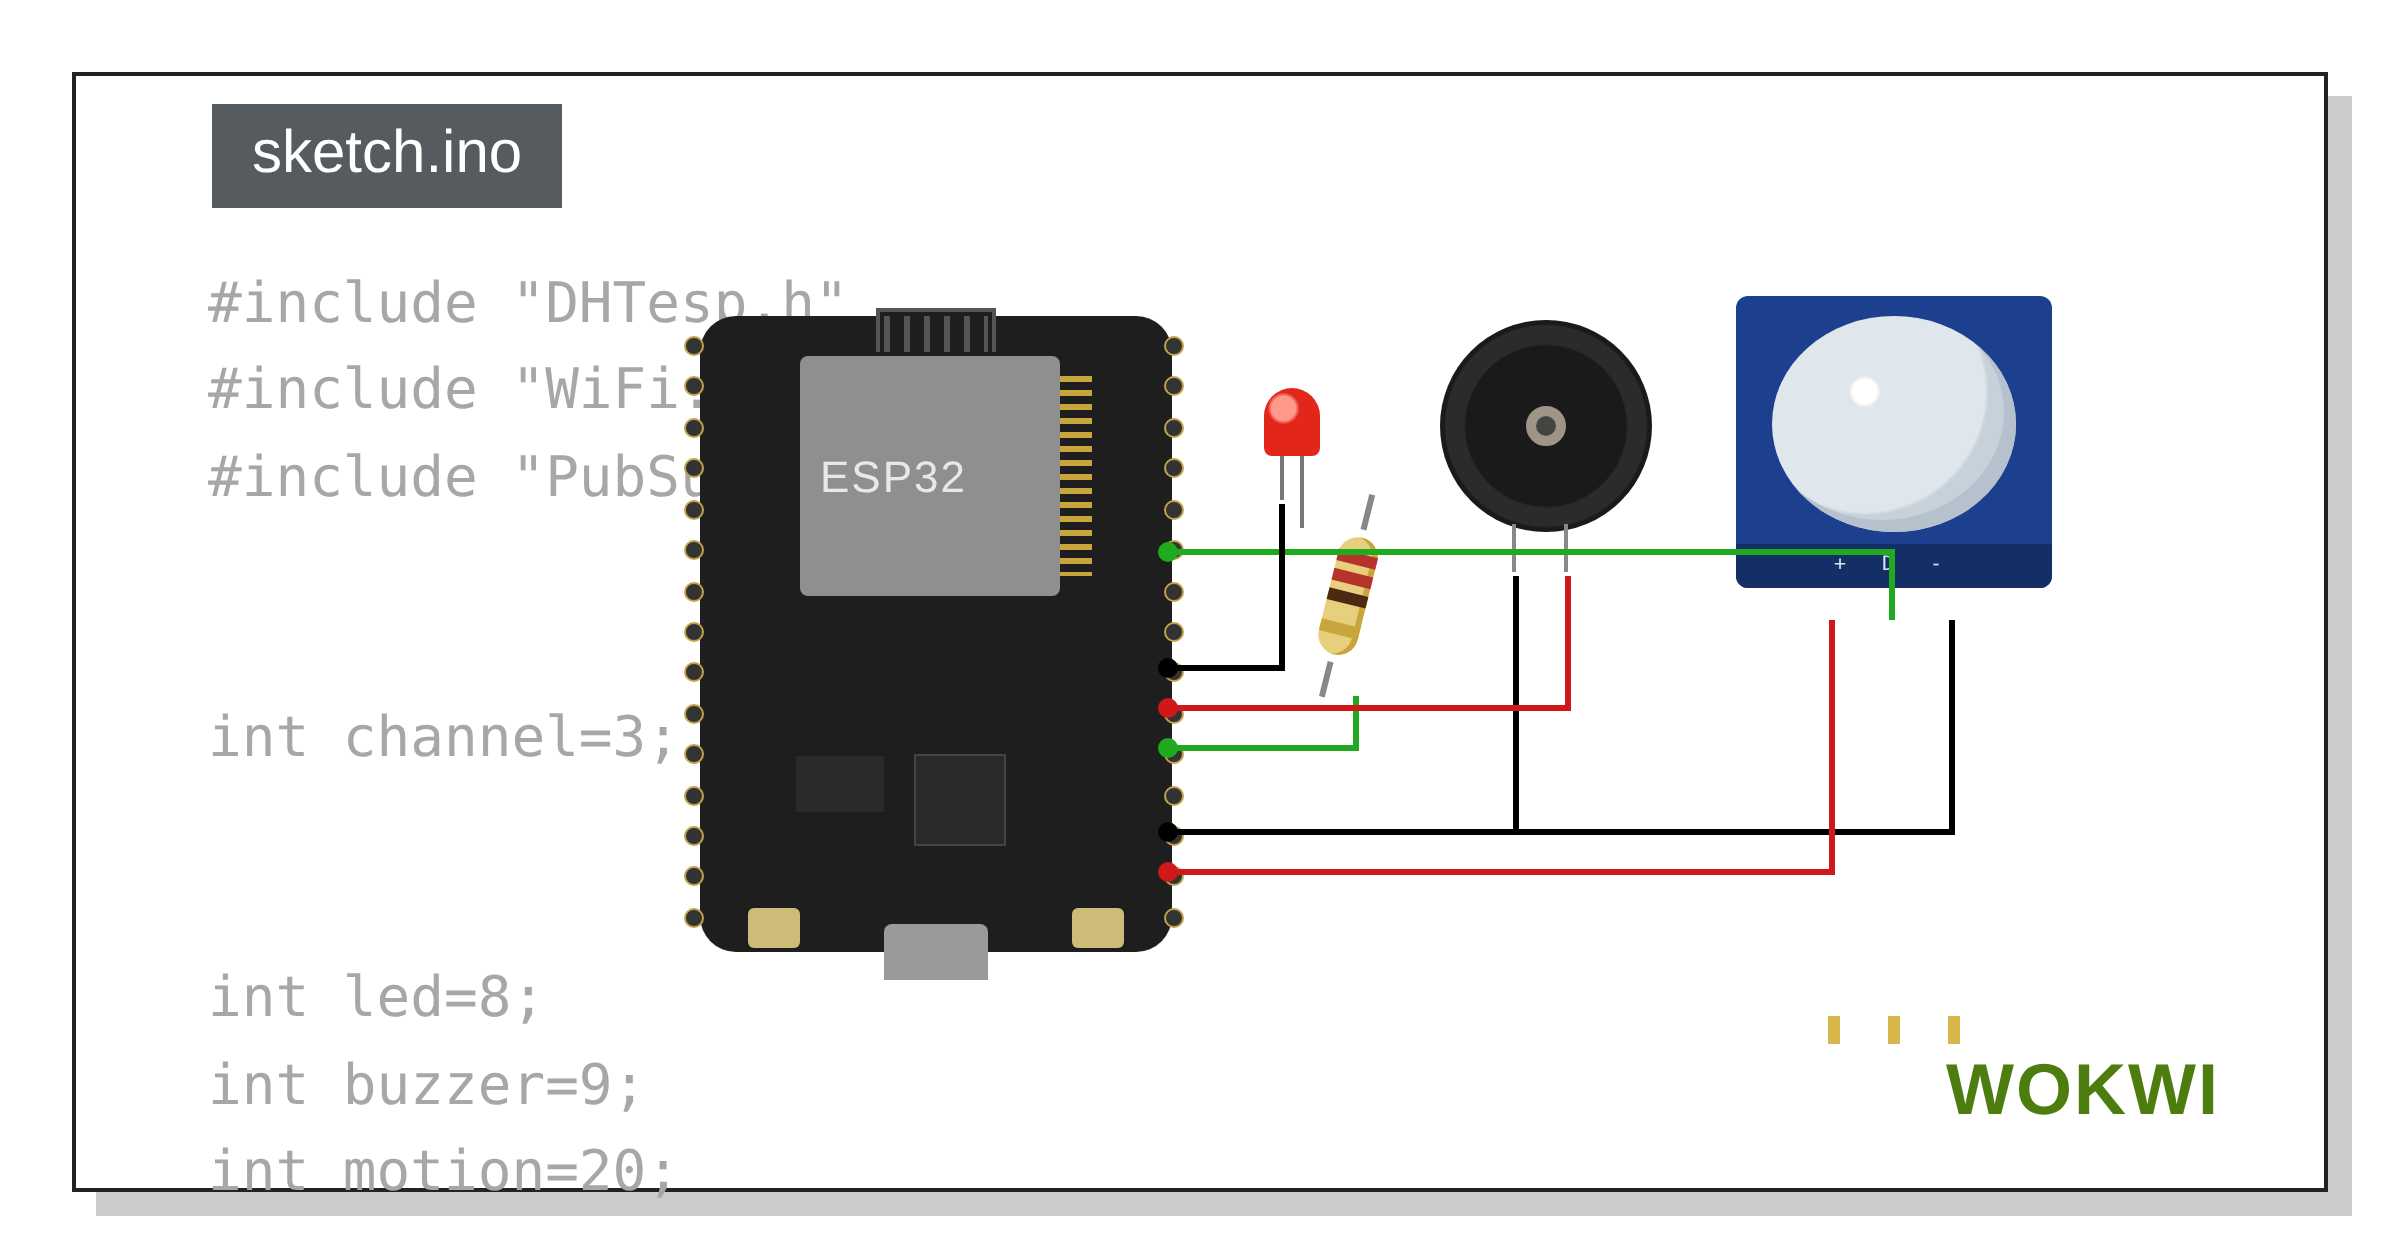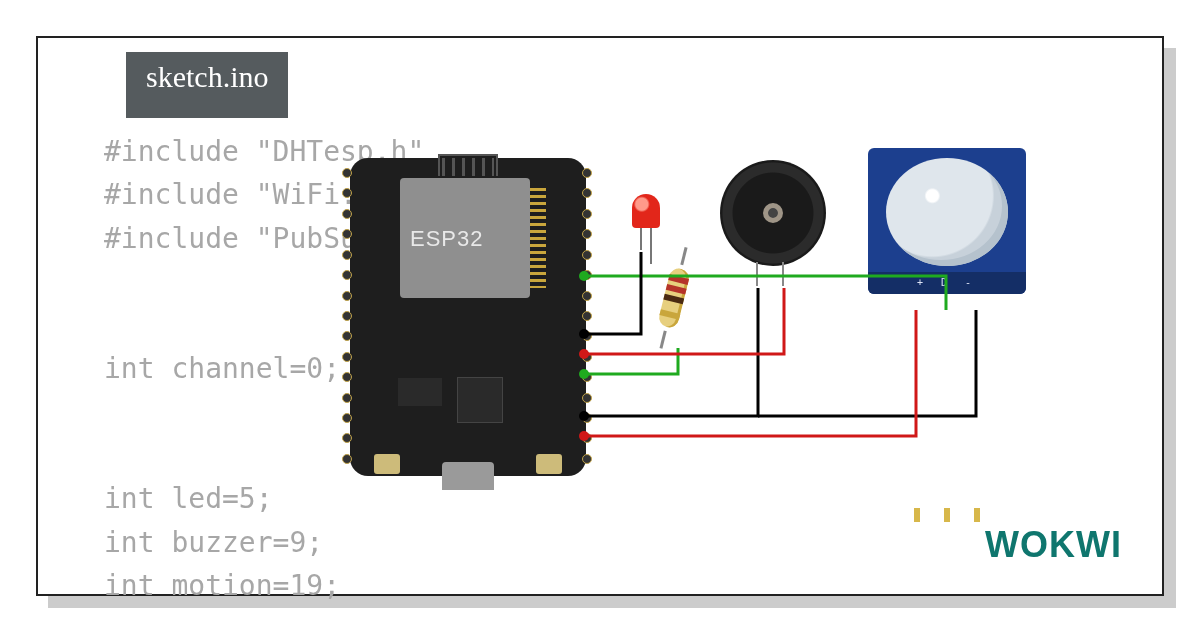--- a/index.html
+++ b/index.html
@@ -23,41 +23,40 @@
     width: 1128px; height: 560px;
     background: #fff;
     border: 2px solid #222;
   }
   .tab {
     position: absolute;
     left: 68px; top: 14px;
     background: #555b5e;
     color: #fff;
     font-size: 30px;
-    padding: 8px 20px 24px 20px;
-    font-family: Liberation Serif, serif;
-    margin-left: 20px;
+    padding: 8px 20px 10px 20px;
+    font-family: Liberation Sans, sans-serif;
   }
   .code {
     position: absolute;
     left: 66px; top: 92px;
     font-family: ui-monospace, "SF Mono", Consolas, monospace;
     font-size: 28px;
     line-height: 1.55;
     color: #a7a7a7;
     white-space: pre;
   }
   .logo {
     position: absolute;
-    right: 40px; bottom: 28px;
+    right: 52px; bottom: 28px;
     font-family: "Comic Sans MS", cursive, sans-serif;
     font-size: 36px;
     font-weight: bold;
     letter-spacing: 1px;
-    color: #0f766e;
+    color: #4d7c0f;
   }
   .diagram {
     position: absolute;
     left: 290px; top: 110px;
     width: 700px; height: 360px;
   }
   
   .esp32 {
     position: absolute;
     left: 10px; top: 0;
@@ -244,26 +243,26 @@
 
   <div class="tab">
     <span>sketch.ino</span>
   </div>
 
   <pre class="code"><span>#include "DHTesp.h"</span>
 <span>#include "WiFi.h"</span>
 <span>#include "PubSub</span>
 <span></span>
 <span></span>
-<span>int channel=0;</span>
+<span>int channel=3;</span>
 <span></span>
 <span></span>
-<span>int led=5;</span>
+<span>int led=8;</span>
 <span>int buzzer=9;</span>
-<span>int motion=19;</span></pre>
+<span>int motion=20;</span></pre>
 
   <div class="diagram">
 
     <div class="esp32">
       <div class="esp32-body"></div>
       <div class="esp32-antenna"></div>
       <div class="esp32-shield"></div>
       <div class="esp32-label">ESP32</div>
       <div class="esp32-chip2"></div>
       <div class="esp32-reg"></div>

